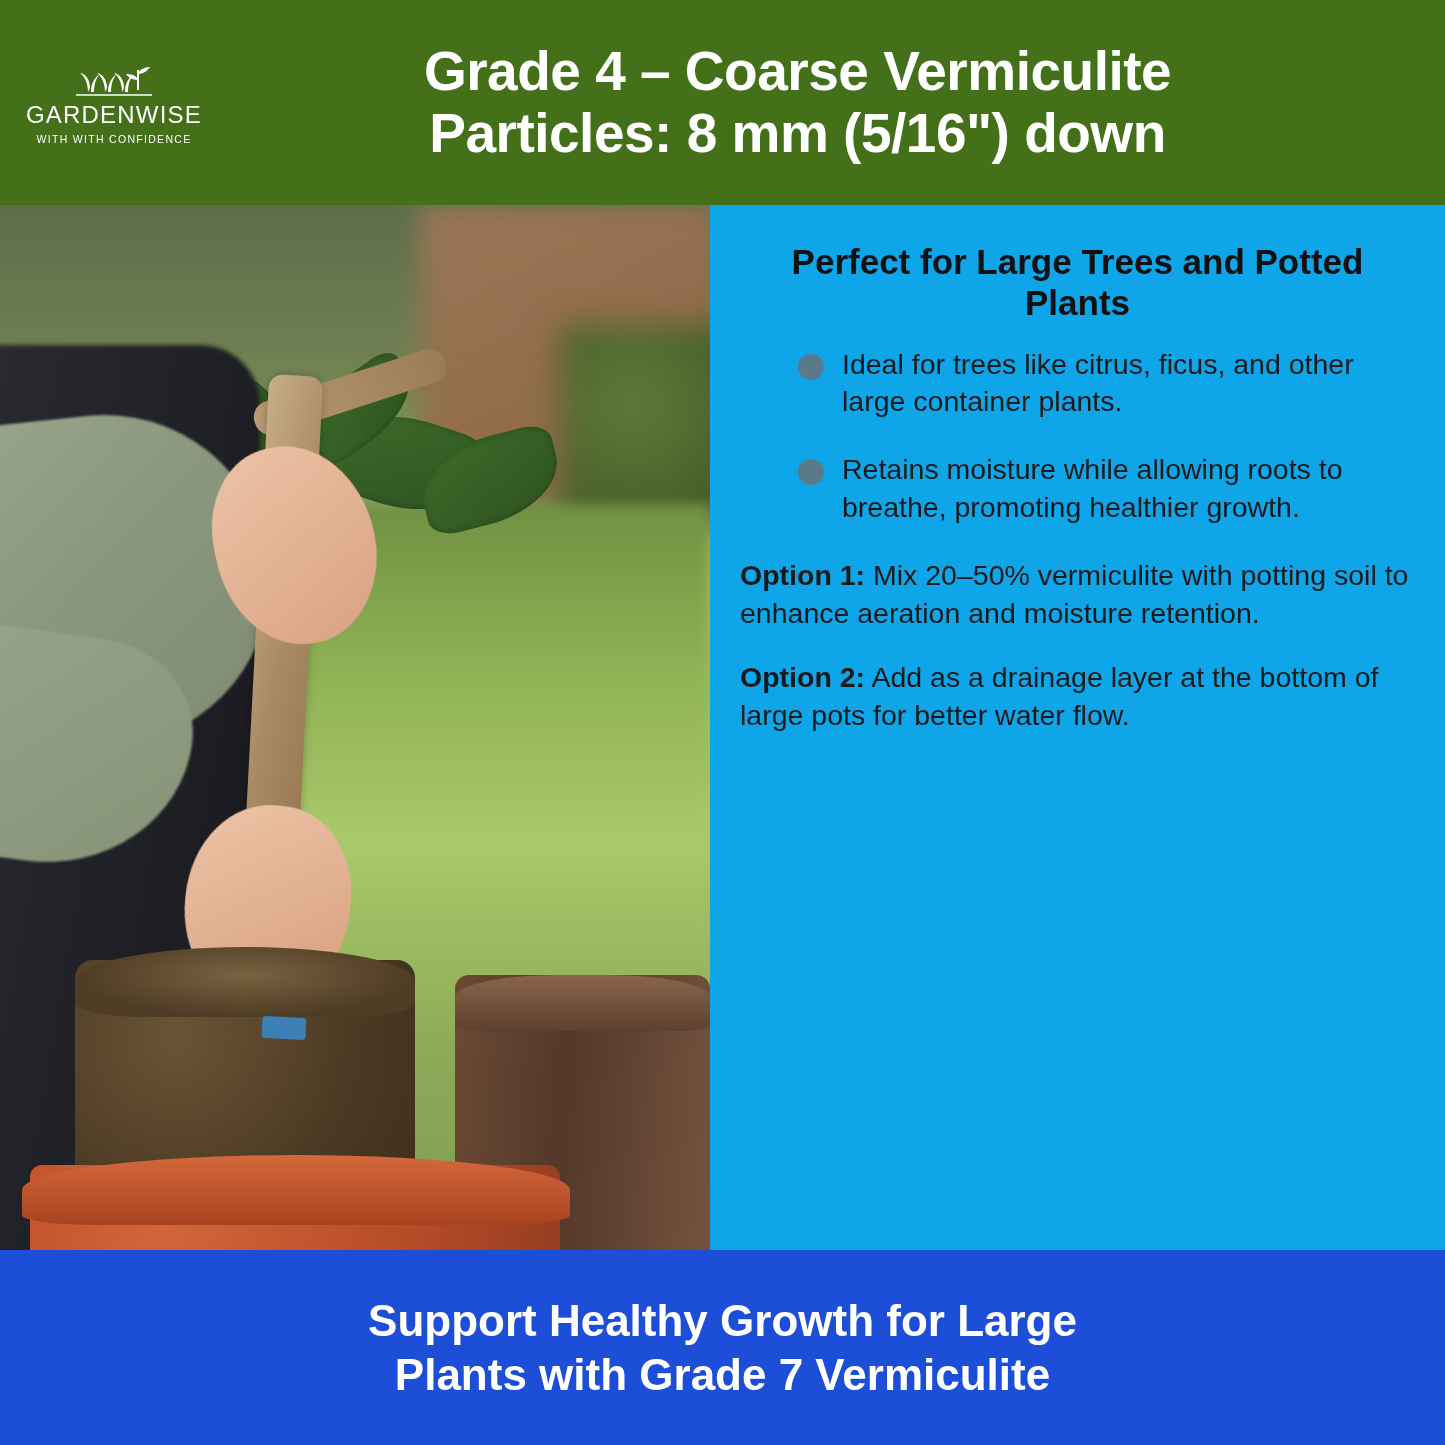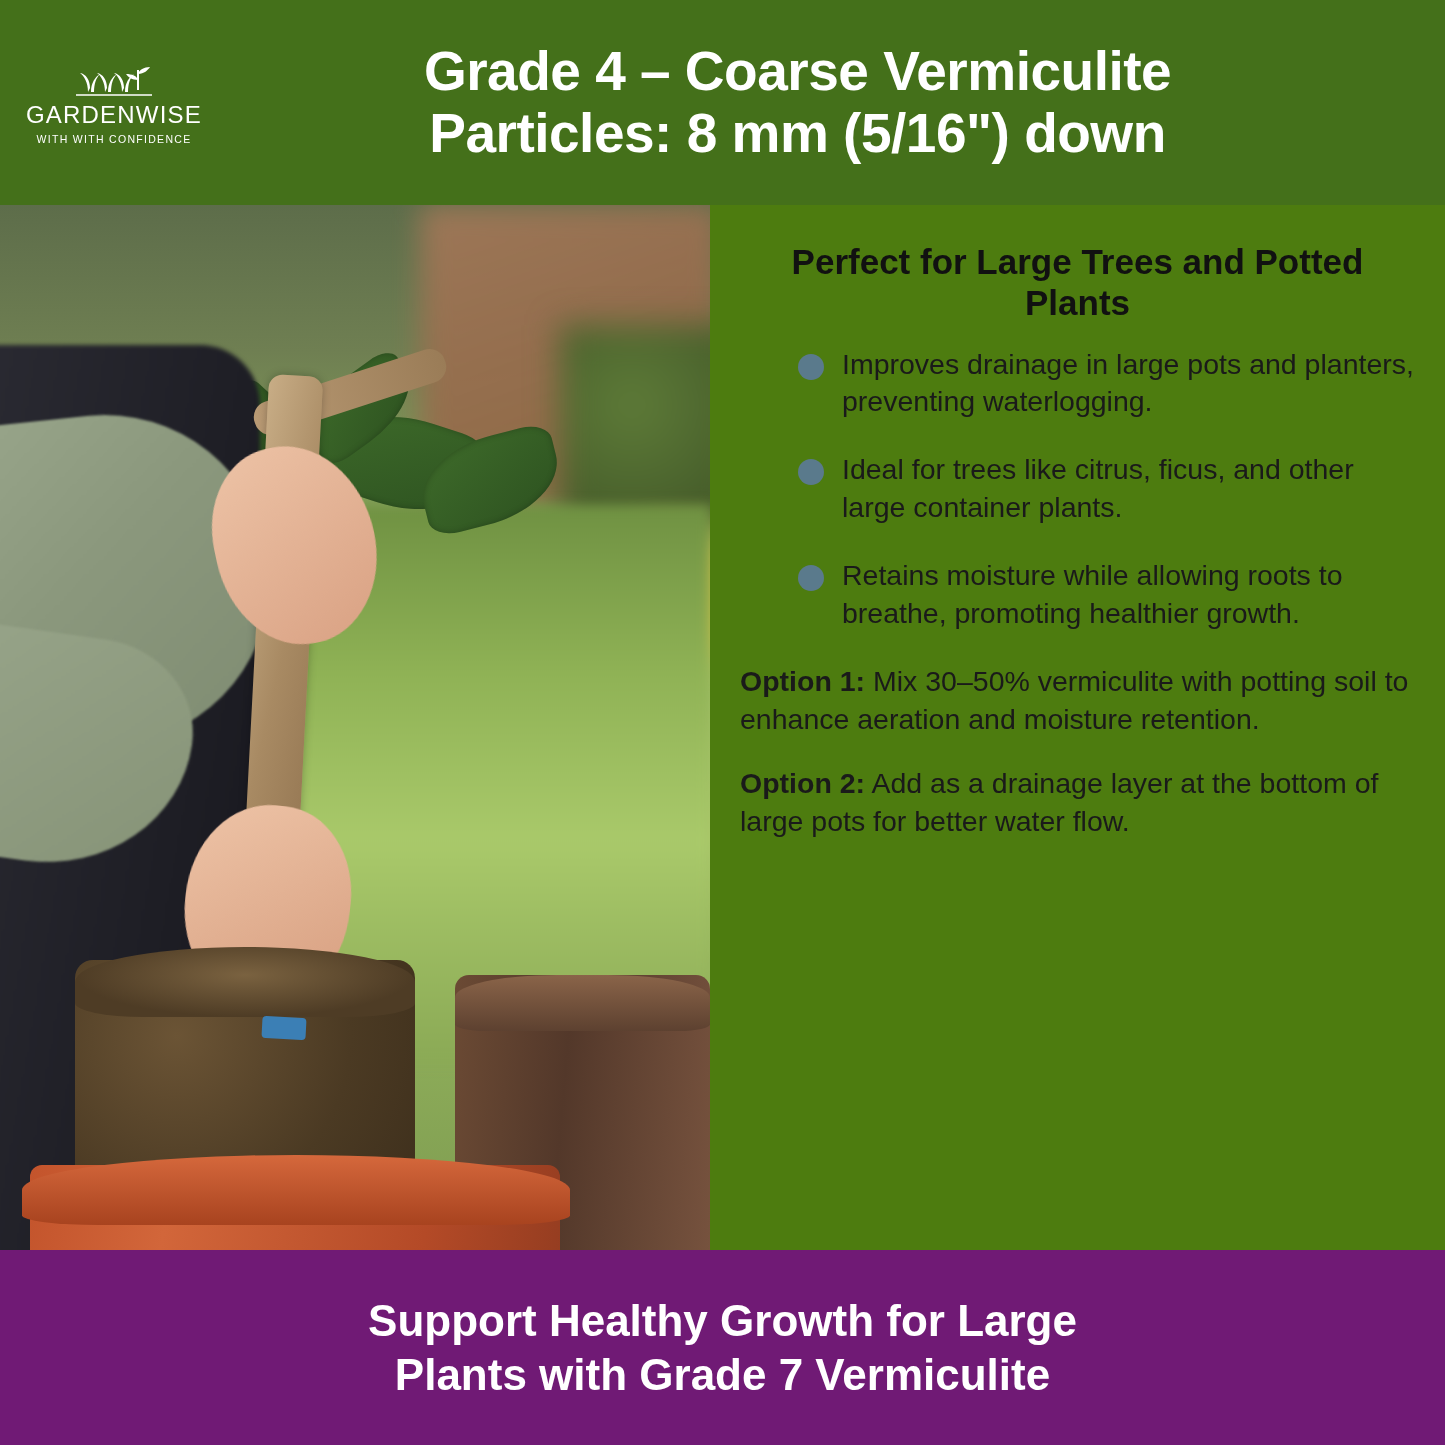--- a/index.html
+++ b/index.html
@@ -201,21 +201,21 @@
   .dibber-tip {
     position: absolute; left: 262px; top: 812px; width: 44px; height: 22px;
     background: #3b7fb5;
     border-radius: 4px;
     transform: rotate(3deg);
   }
 
   
   .content {
     flex: 1 1 auto;
-    background: #4d7c0f;
+    background: #0ea5e9;
     padding: 36px 30px 20px 30px;
     display: flex;
     flex-direction: column;
   }
   .benefit-title {
     font-size: 35px;
     font-weight: bold;
     color: #111111;
     text-align: center;
     line-height: 1.18;
@@ -256,21 +256,21 @@
     line-height: 1.33;
     color: #1a1a1a;
     margin-bottom: 26px;
   }
   .option b { font-weight: bold; }
 
   
   .footer {
     flex: 0 0 auto;
     height: 195px;
-    background: #701a75;
+    background: #1d4ed8;
     color: #ffffff;
     display: flex;
     align-items: center;
     justify-content: center;
     text-align: center;
     padding: 0 40px;
   }
   .footer-text {
     font-size: 44px;
     font-weight: bold;
@@ -346,35 +346,31 @@
       <div class="pot-front-rim"></div>
 
     </div>
 
     <div class="content">
       <div class="benefit-title">Perfect for Large Trees and Potted Plants</div>
 
       <ul class="bullets">
         <li class="bullet">
           <span class="bullet-dot"></span>
-          <span class="bullet-text">Improves drainage in large pots and planters, preventing waterlogging.</span>
-        </li>
-        <li class="bullet">
-          <span class="bullet-dot"></span>
           <span class="bullet-text">Ideal for trees like citrus, ficus, and other large container plants.</span>
         </li>
         <li class="bullet">
           <span class="bullet-dot"></span>
           <span class="bullet-text">Retains moisture while allowing roots to breathe, promoting healthier growth.</span>
         </li>
       </ul>
 
 
       <p class="option">
-        <b>Option 1:</b><span> Mix 30–50% vermiculite with potting soil to enhance aeration and moisture retention.</span>
+        <b>Option 1:</b><span> Mix 20–50% vermiculite with potting soil to enhance aeration and moisture retention.</span>
       </p>
       <p class="option">
         <b>Option 2:</b><span> Add as a drainage layer at the bottom of large pots for better water flow.</span>
       </p>
     </div>
   </div>
 
   <div class="footer">
     <div class="footer-text">
       <div>Support Healthy Growth for Large</div>

